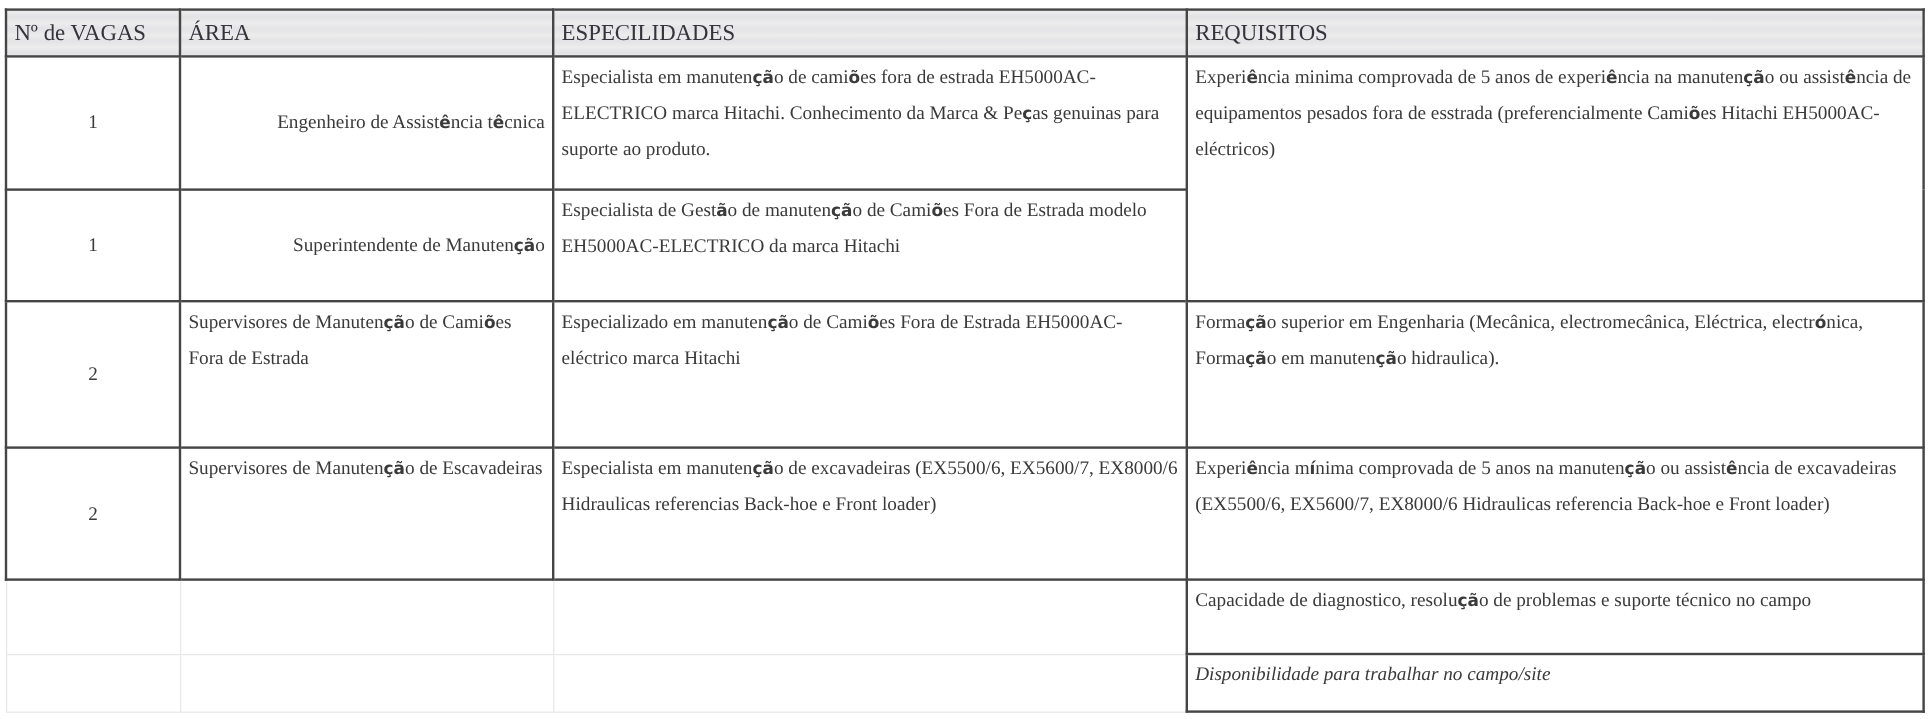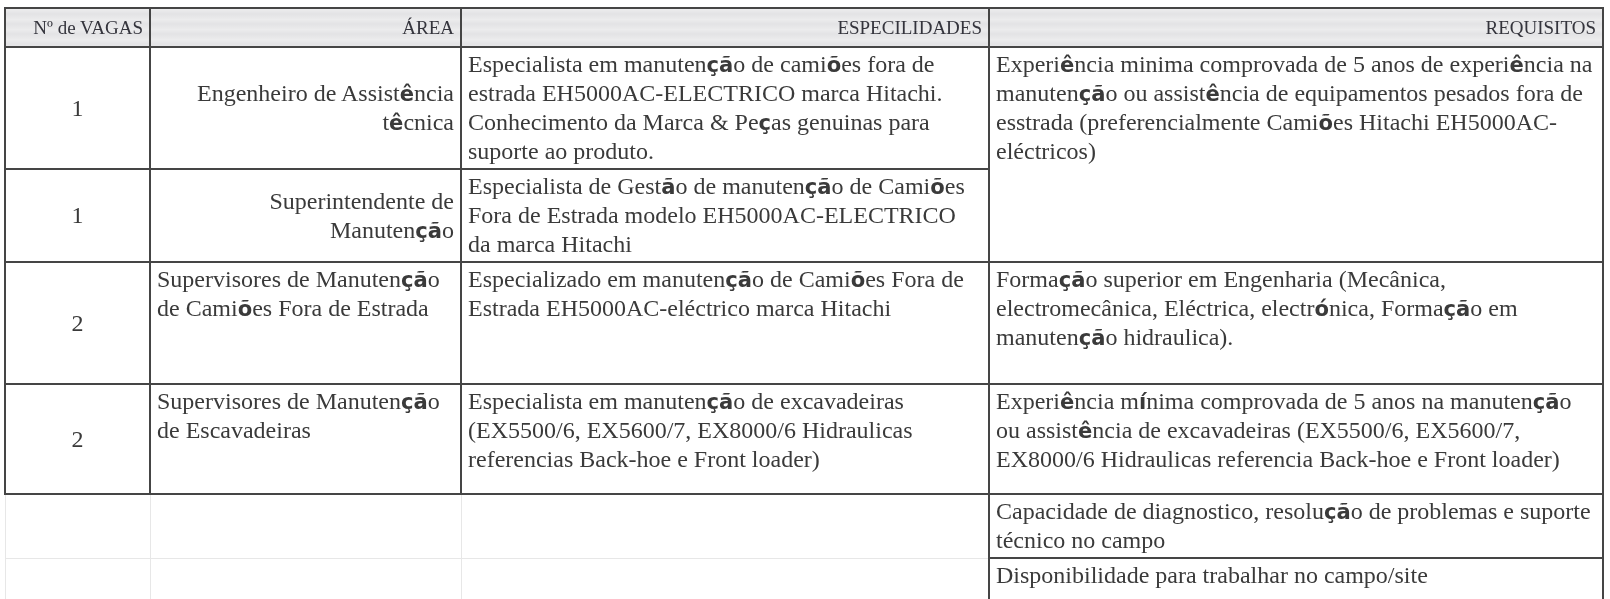--- a/index.html
+++ b/index.html
@@ -7,44 +7,44 @@
   table{
     border-collapse:collapse;
     table-layout:fixed;
     width:1598px;
     font-family:"Liberation Serif", serif;
     color:#3a3a3a;
   }
   th,td{
     border:2px solid #454545;
     padding:2px 6px 2px 6px;
-    font-size:24px;
+    font-size:16px;
     line-height:29px;
     vertical-align:top;
     overflow:hidden;
     word-wrap:break-word;
   }
   th{
     font-weight:normal;
     font-size:19px;
-    text-align:right;
+    text-align:left;
     vertical-align:middle;
     color:#34343c;
     background:repeating-linear-gradient(180deg,#ededee 0px,#e3e3e5 5px,#ebebec 10px);
     margin-top:30px;
   }
   td.c{text-align:center;vertical-align:middle;}
   td.mid{vertical-align:middle;text-align:right;}
   tr.rh0{height:39px;}
   tr.rh1{height:111px;}
   tr.rh2{height:93px;}
   tr.rh3{height:122px;}
   tr.rh4{height:110px;}
   tr.rh5{height:62px;padding-left:23px;}
-  tr.rh6{height:48px;}
+  tr.rh6{height:48px;font-style:italic;}
   td.lt{border:1px solid #e7e7e7;}
   
   .g{font-family:"DejaVu Sans", sans-serif;font-weight:bold;font-size:0.88em;letter-spacing:0;}
 </style>
 </head>
 <body>
 
 <div class="page">
   <table>
     <colgroup>

